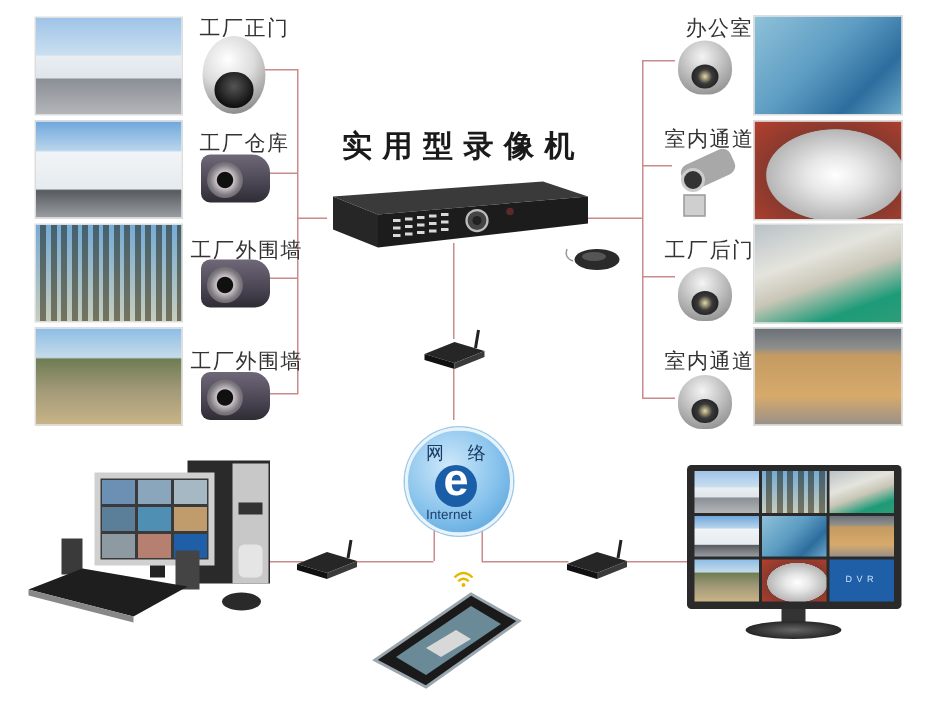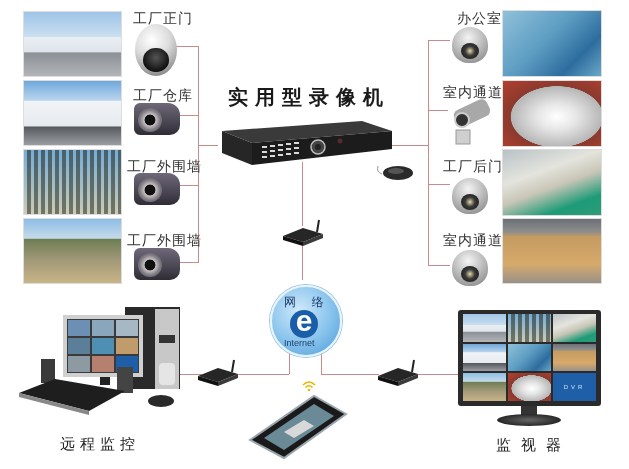--- a/index.html
+++ b/index.html
@@ -184,21 +184,20 @@
         <rect x="77" y="51" width="22" height="16" fill="#b58070"></rect>
         <rect x="101" y="51" width="22" height="16" fill="#1f5fa8"></rect>
     </g>
     <rect x="85" y="72" width="10" height="8" fill="#222"></rect>
     <rect x="26" y="54" width="14" height="24" fill="#3a3a3a"></rect>
     <rect x="102" y="62" width="16" height="26" fill="#444"></rect>
     <polygon points="4,88 40,74 110,86 74,106" fill="#1e1e1e"></polygon>
     <polygon points="4,88 74,106 74,110 4,92" fill="#888"></polygon>
     <ellipse cx="146" cy="96" rx="13" ry="6" fill="#2a2a2a"></ellipse>
   </svg>
-  <div class="big-lbl" style="left:60px;top:435px;">远程监控</div>
 
   <svg class="abs" style="left:302px;top:380px;" width="14" height="12" viewBox="0 0 14 12">
     <path d="M1,5 Q7,-1 13,5" stroke="#e6b800" stroke-width="1.6" fill="none"></path>
     <path d="M3.5,7.5 Q7,4 10.5,7.5" stroke="#e6b800" stroke-width="1.6" fill="none"></path>
     <circle cx="7" cy="10" r="1.3" fill="#e6b800"></circle>
   </svg>
   <svg class="abs" style="left:248px;top:392px;" width="100" height="68" viewBox="0 0 100 68">
     <polygon points="2,48 66,4 98,22 36,66" fill="#1a1a1a" stroke="#9aa5ad" stroke-width="2"></polygon>
     <polygon points="16,46 66,12 86,24 36,58" fill="#6a8a98"></polygon>
     <polygon points="36,40 56,28 66,34 46,46" fill="#d8d8d8"></polygon>
@@ -211,15 +210,14 @@
     <div class="cell p-factory"></div>
     <div class="cell p-building2"></div>
     <div class="cell p-office"></div>
     <div class="cell p-warehouse"></div>
     <div class="cell p-road"></div>
     <div class="cell p-corridor"></div>
     <div class="cell dvr-cell">DVR</div>
   </div>
   <div class="abs" style="left:521px;top:406px;width:16px;height:12px;background:#333;"></div>
   <div class="abs" style="left:497px;top:414px;width:64px;height:12px;border-radius:50%;background:radial-gradient(ellipse,#666 0%,#1e1e1e 80%);"></div>
-  <div class="big-lbl" style="left:496px;top:436px;letter-spacing:10px;">监视器</div>
 
 </div>
 
 </body></html>

